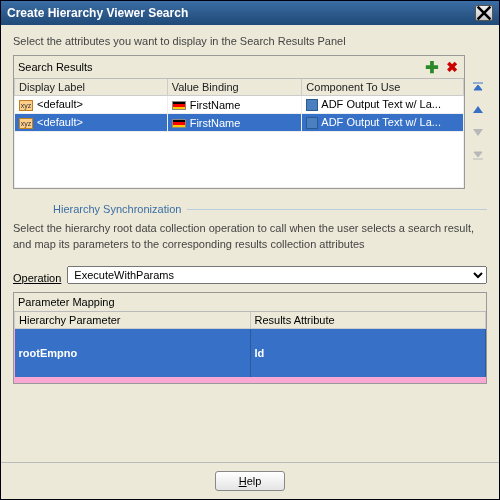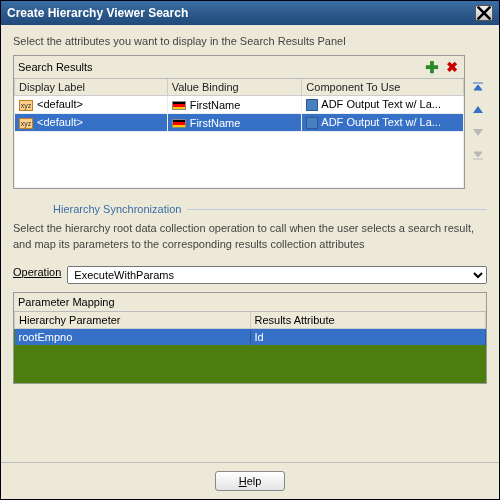--- a/index.html
+++ b/index.html
@@ -26,28 +26,28 @@
 .flag { background: linear-gradient(to bottom, #000 0 33%, #f00 33% 66%, #fc0 66% 100%); border: 1px solid #888; height: 9px; }
 .comp-ico { display: inline-block; width: 12px; height: 12px; background: #4a80c0; border: 1px solid #2a5a90; margin-right: 3px; vertical-align: middle; }
 .side-arrows { display: flex; flex-direction: column; gap: 4px; margin-top: 24px; }
 .arrow-btn { width: 18px; height: 18px; display: flex; align-items: center; justify-content: center; cursor: pointer; }
 .arrow-btn svg { width: 14px; height: 14px; }
 .blank-rows { height: 56px; background: #fff; }
 .section-sep { margin-top: 14px; display: flex; align-items: center; gap: 6px; }
 .section-sep .lbl { color: #3a6ea5; font-size: 11px; padding-left: 40px; }
 .section-sep .line { flex: 1; height: 1px; background: #bcd; }
 .hint { color: #444; margin-top: 6px; line-height: 1.4; }
-.oper-row { display: flex; align-items: flex-start; gap: 6px; margin-top: 14px; }
+.oper-row { display: flex; align-items: flex-end; gap: 6px; margin-top: 14px; }
 .oper-row label span { text-decoration: underline; }
 .oper-row select { flex: 1; font-size: 11px; padding: 1px 2px; }
-.pm-box { border: 1px solid #999; margin-top: 8px; background: #4d7c0f; min-height: 92px; }
+.pm-box { border: 1px solid #999; margin-top: 8px; background: #f9a8d4; min-height: 92px; }
 .pm-head { background: #ece9d8; border-bottom: 1px solid #bbb; padding: 3px 4px; }
 .pm-table { width: 100%; border-collapse: collapse; table-layout: fixed; }
 .pm-table th { background: #ece9d8; border: 1px solid #ccc; border-top: none; text-align: left; font-weight: normal; padding: 2px 4px; }
-.pm-table td { padding: 2px 4px; background: #3670c7; color: #fff; border-right: 1px solid #2a5a9a; }
+.pm-table td { padding: 18px 4px; background: #3670c7; color: #fff; border-right: 1px solid #2a5a9a; font-weight: bold; }
 .button-bar { border-top: 1px solid #bbb; padding: 8px 12px; display: flex; justify-content: center; align-items: center; }
 .btn { min-width: 70px; padding: 3px 12px; font-size: 11px; background: linear-gradient(#fff, #e4e4e4); border: 1px solid #888; border-radius: 3px; cursor: pointer; }
 .btn.default { border: 1px solid #2a5aa0; box-shadow: 0 0 0 1px #7aa7e0 inset; }
 .right-btns { display: flex; gap: 8px; }
 .help-u { text-decoration: underline; }
 </style>
 </head>
 <body>
 
 <div class="dialog">

